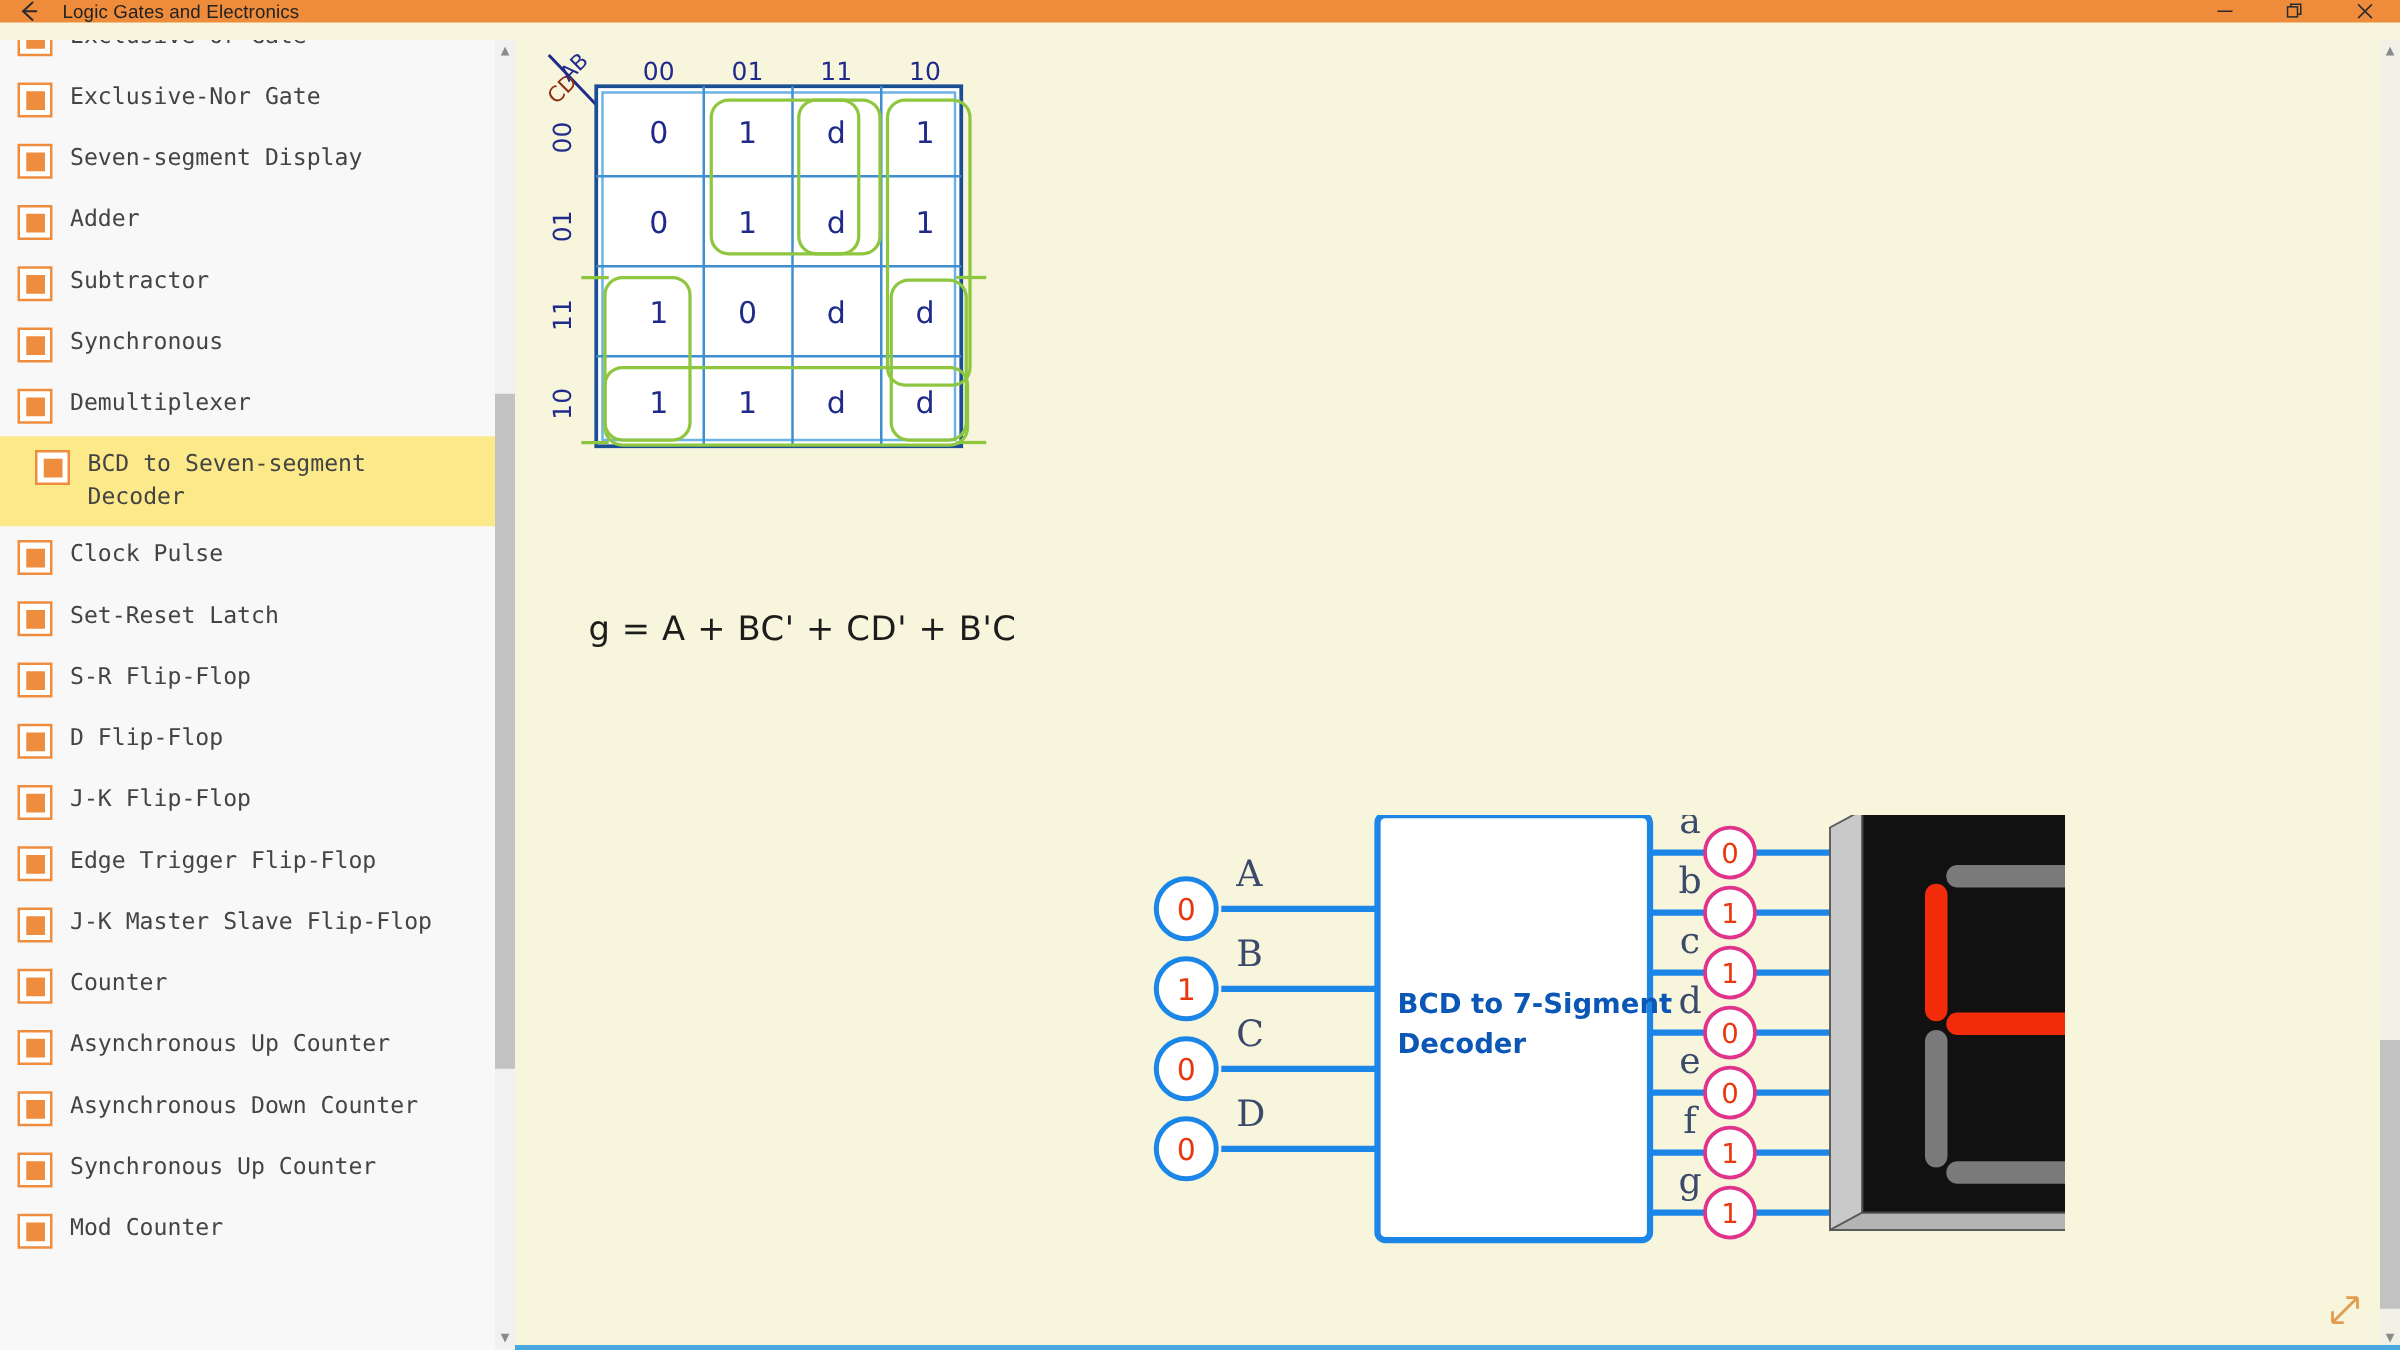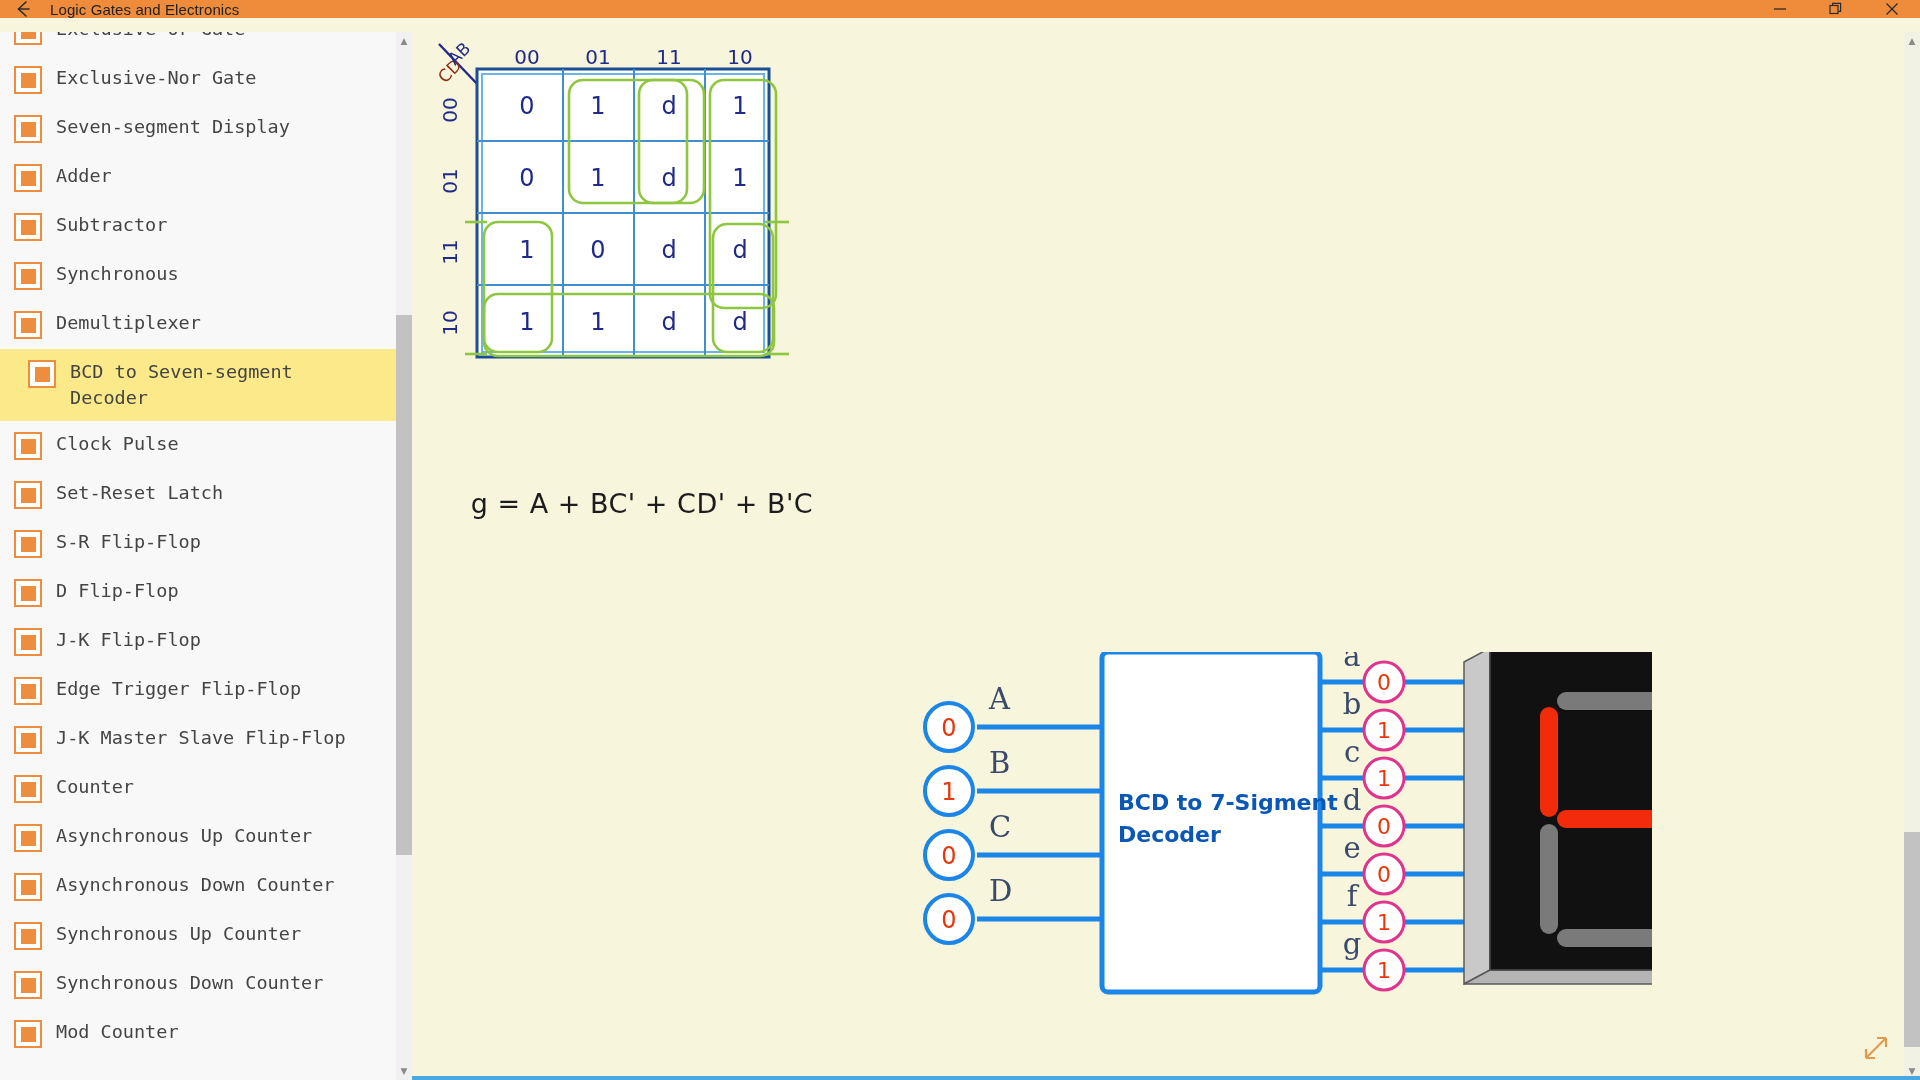--- a/index.html
+++ b/index.html
@@ -262,26 +262,20 @@
           <div class="side-chk">
             <i></i>
           </div>
           <div class="side-label">Asynchronous Down Counter</div>
         </div>
         <div class="side-item">
           <div class="side-chk">
             <i></i>
           </div>
           <div class="side-label">Synchronous Up Counter</div>
-        </div>
-        <div class="side-item">
-          <div class="side-chk">
-            <i></i>
-          </div>
-          <div class="side-label">Synchronous Down Counter</div>
         </div>
         <div class="side-item">
           <div class="side-chk">
             <i></i>
           </div>
           <div class="side-label">Mod Counter</div>
         </div>
       </div>
   </div>
 

